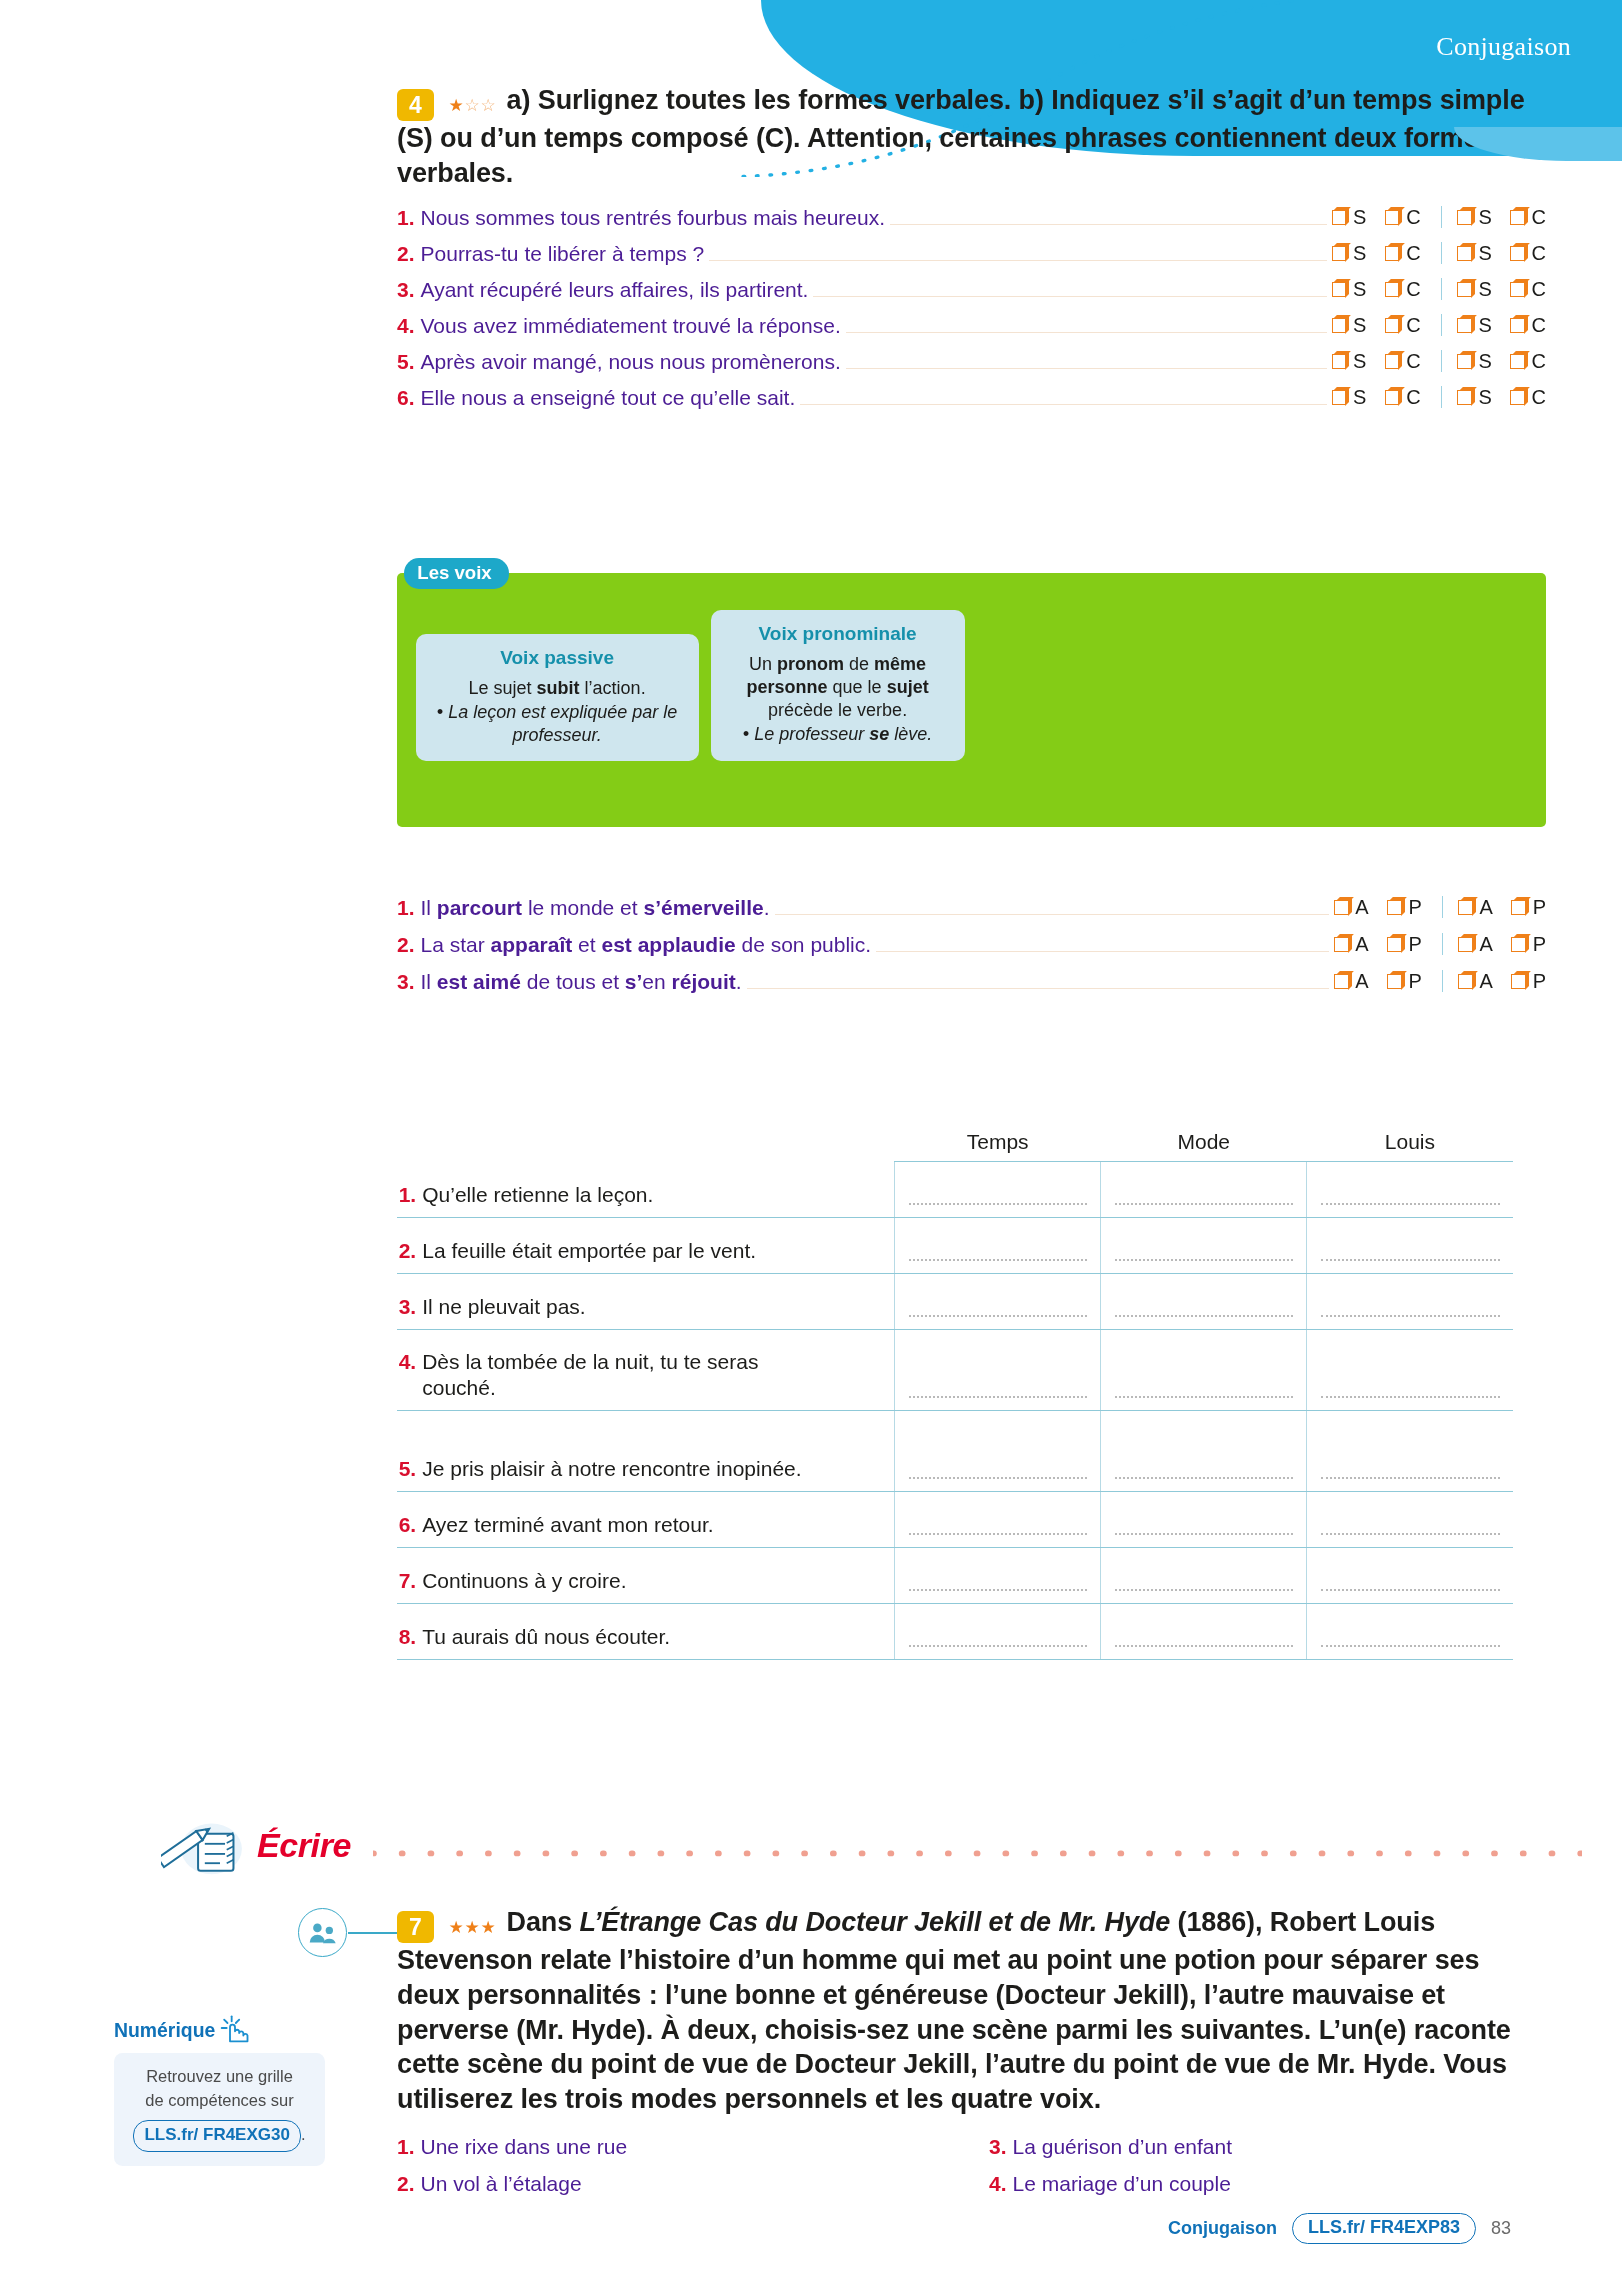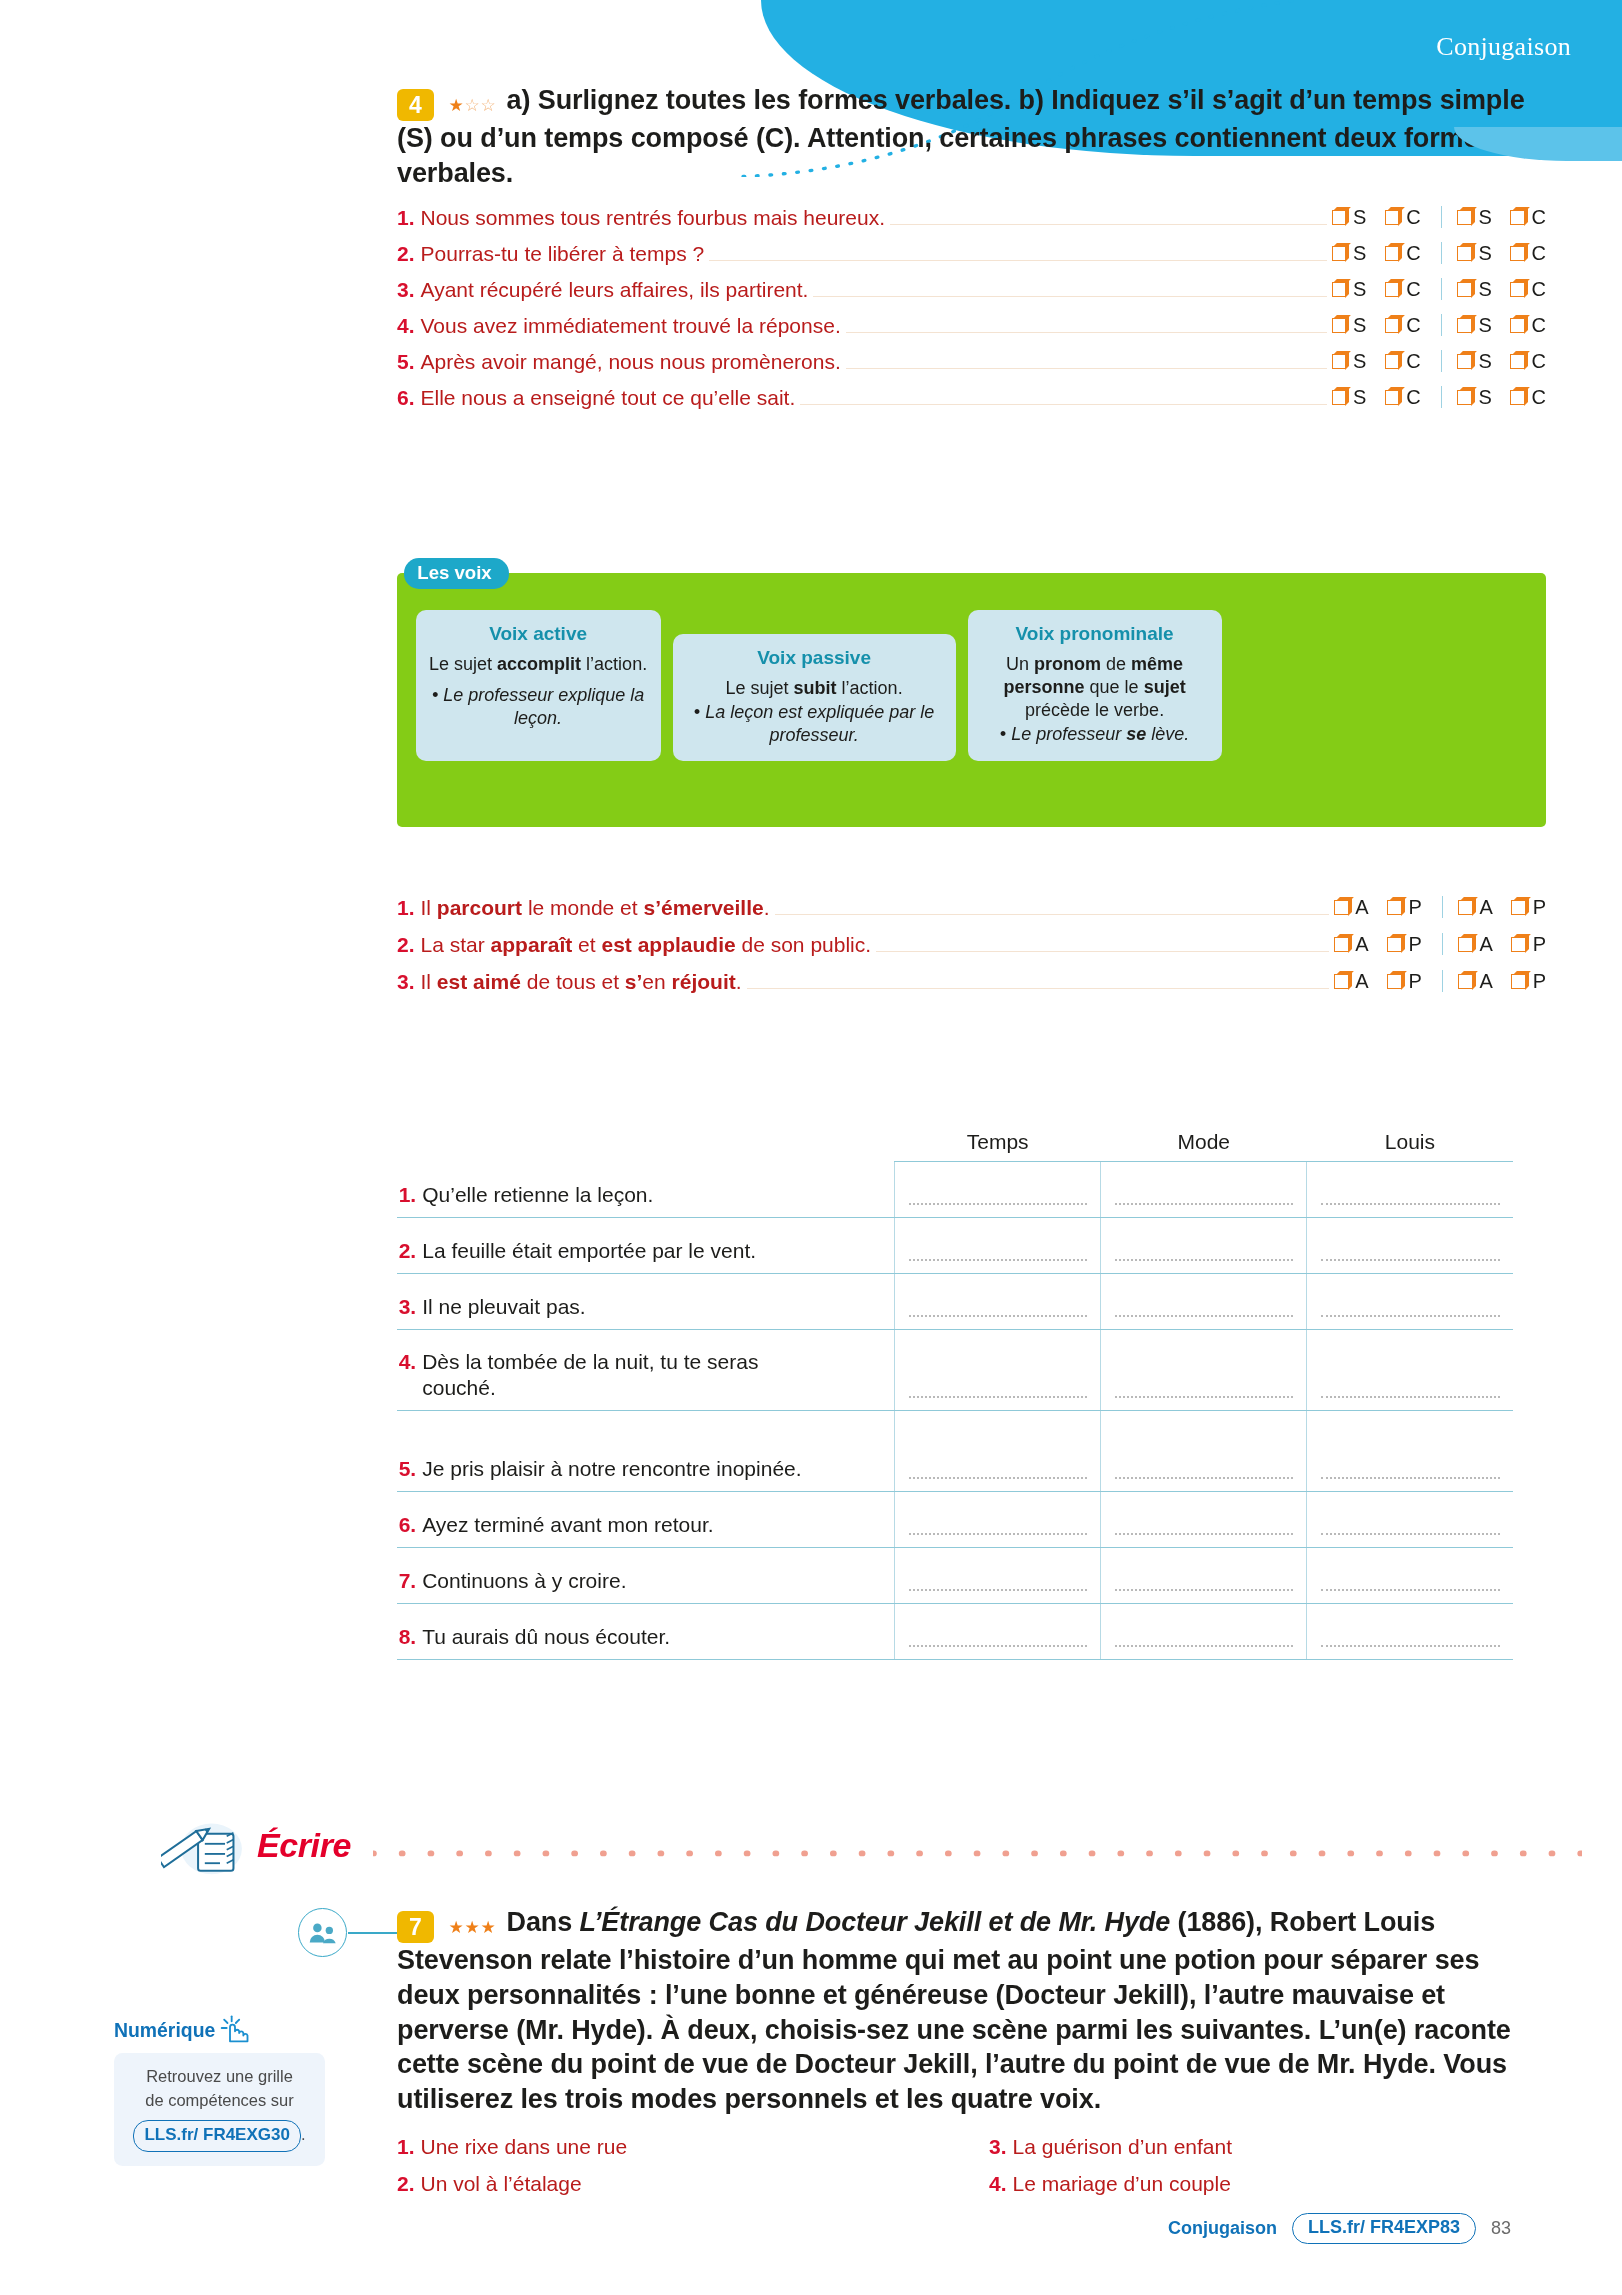--- a/index.html
+++ b/index.html
@@ -53,21 +53,21 @@
   .ex-instr {
     font-size: 27px; font-weight: bold; color: #1d1d1b;
     line-height: 1.28; letter-spacing: -0.1px;
   }
   .ex-instr .it { font-style: italic; }
 
   
   .q-list { margin-top: 12px; }
   .q-row { position: relative; display: flex; align-items: baseline; font-size: 21px; color: #1d1d1b; }
   .q-num { color: #d80f2e; font-weight: bold; margin-right: 6px; font-size: 21px; }
-  .q-text { color: #b91c1c; font-size: 21px; white-space: nowrap; }
+  .q-text { color: #4c1d95; font-size: 21px; white-space: nowrap; }
   .q-text b { font-weight: bold; }
   .dotfill { flex: 1; border-bottom: 1.3px solid #f4e3d2; margin: 0 5px 6px 5px; min-width: 10px; }
 
   
   .ans-group { display: flex; align-items: center; gap: 0px; }
   .ans-half { display: flex; align-items: center; }
   .chk {
     display:inline-block; width: 14.4px; height: 14.4px;
     border: 1.4px solid #ef8019; background: #fff;
     position: relative; margin-right: 6.8px;
@@ -324,25 +324,20 @@
         </span>
       </div>
 
     </div>
   </div>
 
   <div class="voix-box" style="left:397px; top:573px; width:1149px; height:254px;">
     <div class="voix-tab">Les voix</div>
     <div class="voix-cards">
 
-      <div class="voix-card" style="width:245px;">
-        <span class="t">Voix active</span>
-        <span>Le sujet <b>accomplit</b> l’action.</span>
-        <div class="ex-it" style="margin-top:8.5px;">• Le professeur explique la leçon.</div>
-      </div>
 
       <div class="voix-card" style="width:283px;margin-top:24px;">
         <span class="t">Voix passive</span>
         <span>Le sujet <b>subit</b> l’action.</span>
         <div class="ex-it" style="margin-top:1.7px;">• La leçon est expliquée par le professeur.</div>
       </div>
 
       <div class="voix-card" style="width:254px;">
         <span class="t">Voix pronominale</span>
         <span>Un <b>pronom</b> de <b>même personne</b> que le <b>sujet</b> précède le verbe.</span>

